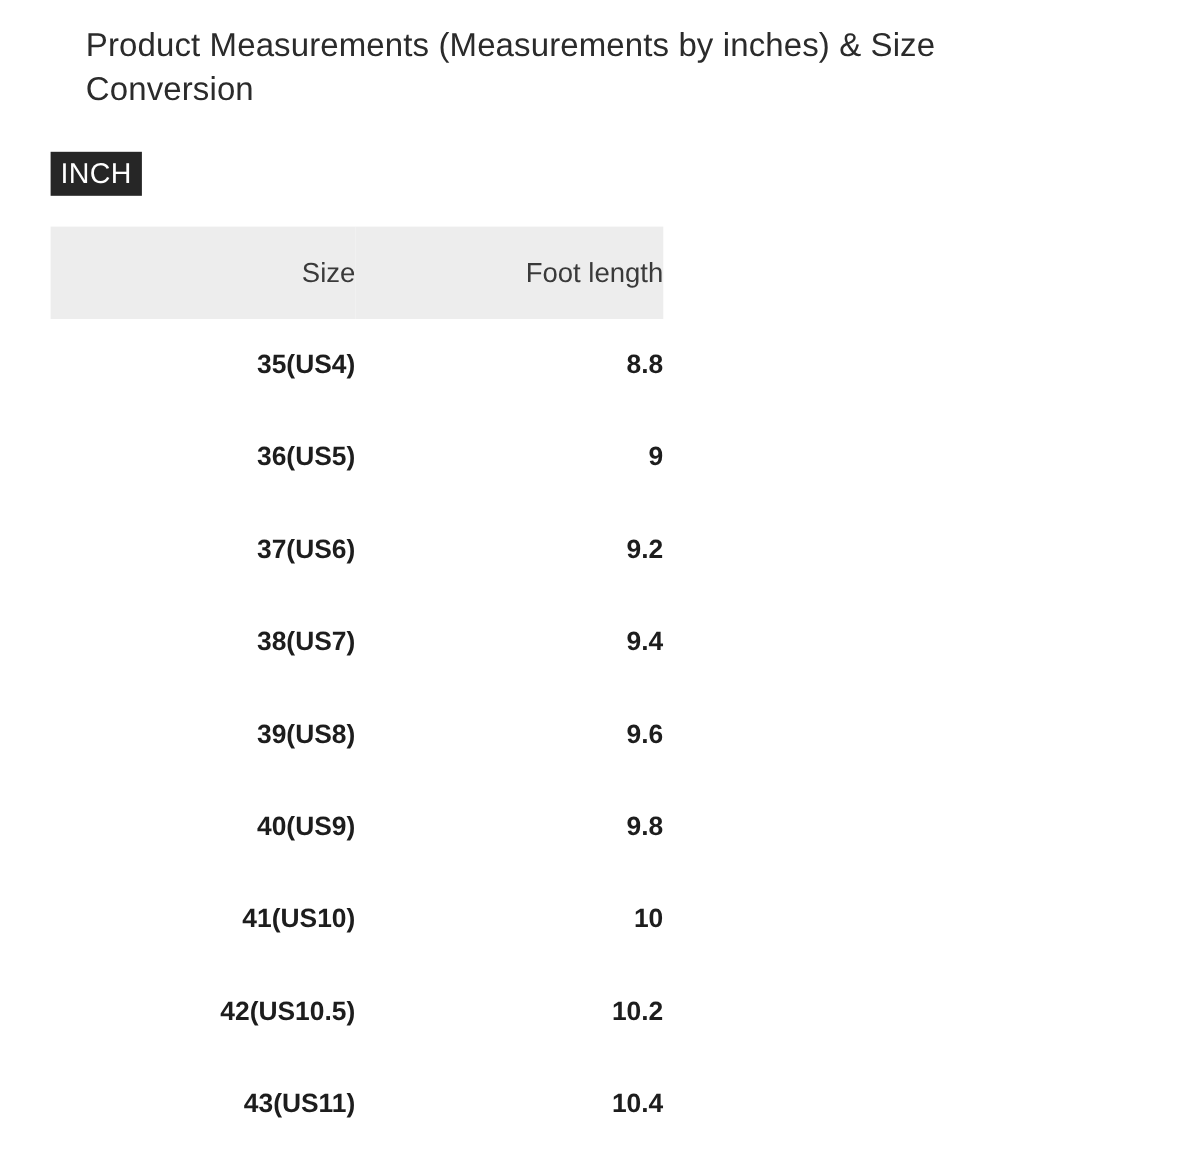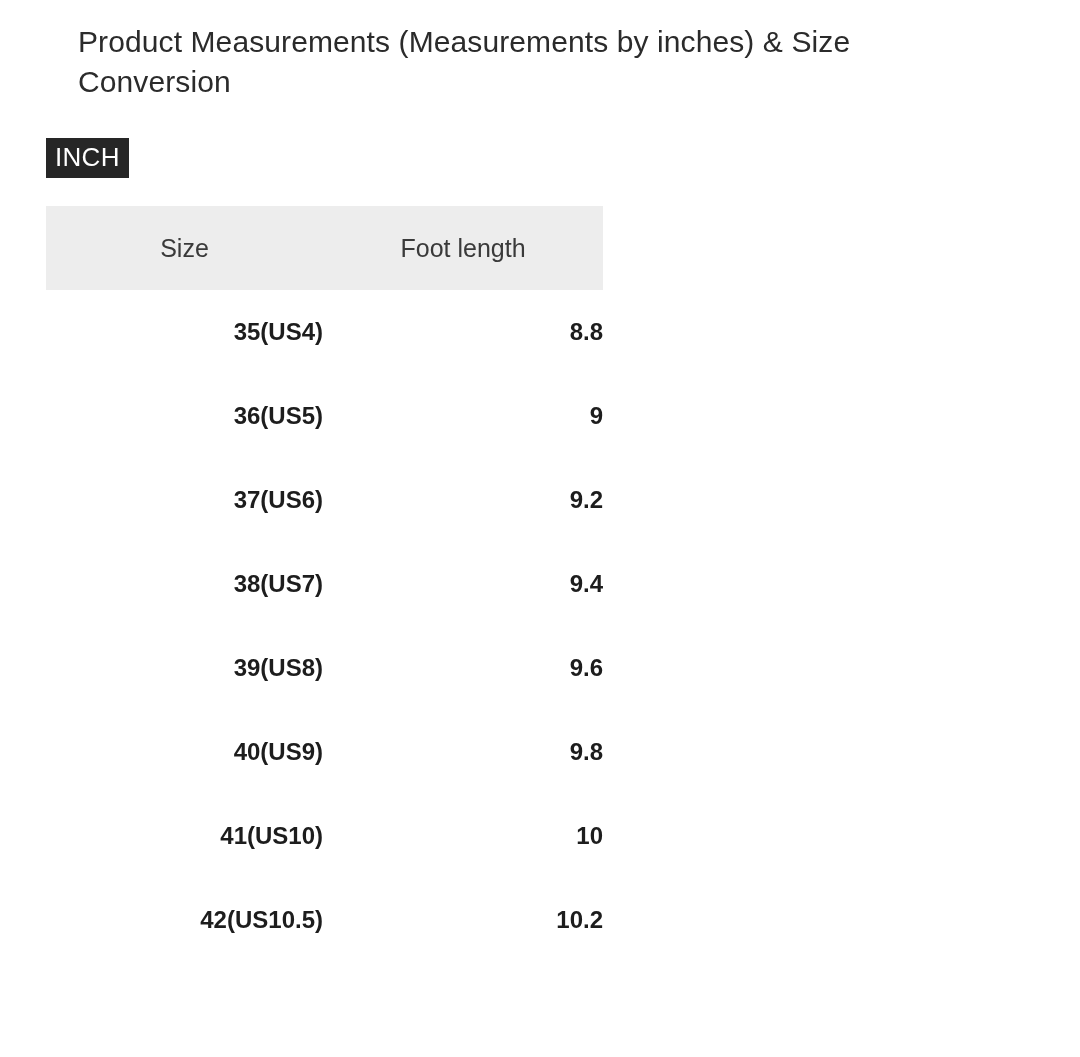--- a/index.html
+++ b/index.html
@@ -51,21 +51,21 @@
     width: 557px;
     table-layout: fixed;
   }
   table.size-table thead th {
     background: #ededed;
     font-size: 25px;
     font-weight: 400;
     color: #3a3a3a;
     height: 84px;
     vertical-align: middle;
-    text-align: center;
+    text-align: right;
     padding: 0;
   }
   table.size-table thead th.col-size { width: 277px; }
   table.size-table thead th.col-foot { width: 280px; }
   table.size-table tbody td {
     font-size: 24px;
     font-weight: bold;
     color: #1d1d1d;
     text-align: right;
     height: 84px;
@@ -119,17 +119,21 @@
           <td>9.8</td>
         </tr>
         <tr>
           <td>41(US10)</td>
           <td>10</td>
         </tr>
         <tr>
           <td>42(US10.5)</td>
           <td>10.2</td>
         </tr>
+        <tr>
+          <td>43(US11)</td>
+          <td>10.4</td>
+        </tr>
       </tbody>
     </table>
   </div>
 
 </div>
 
 </body></html>

